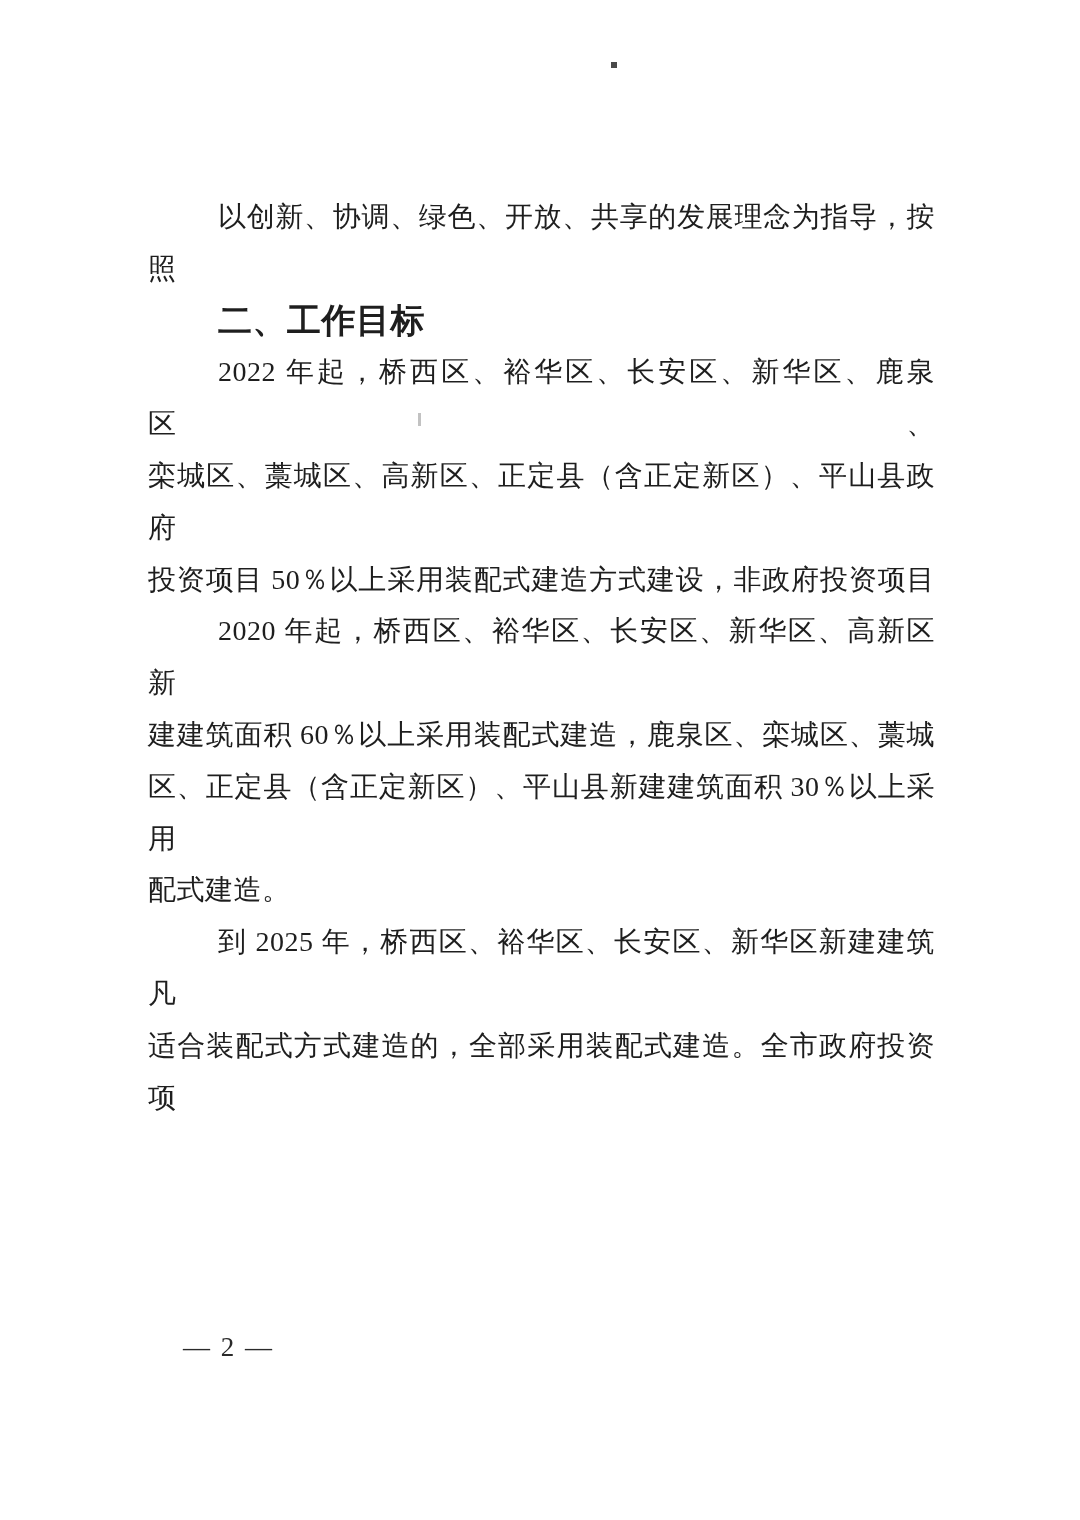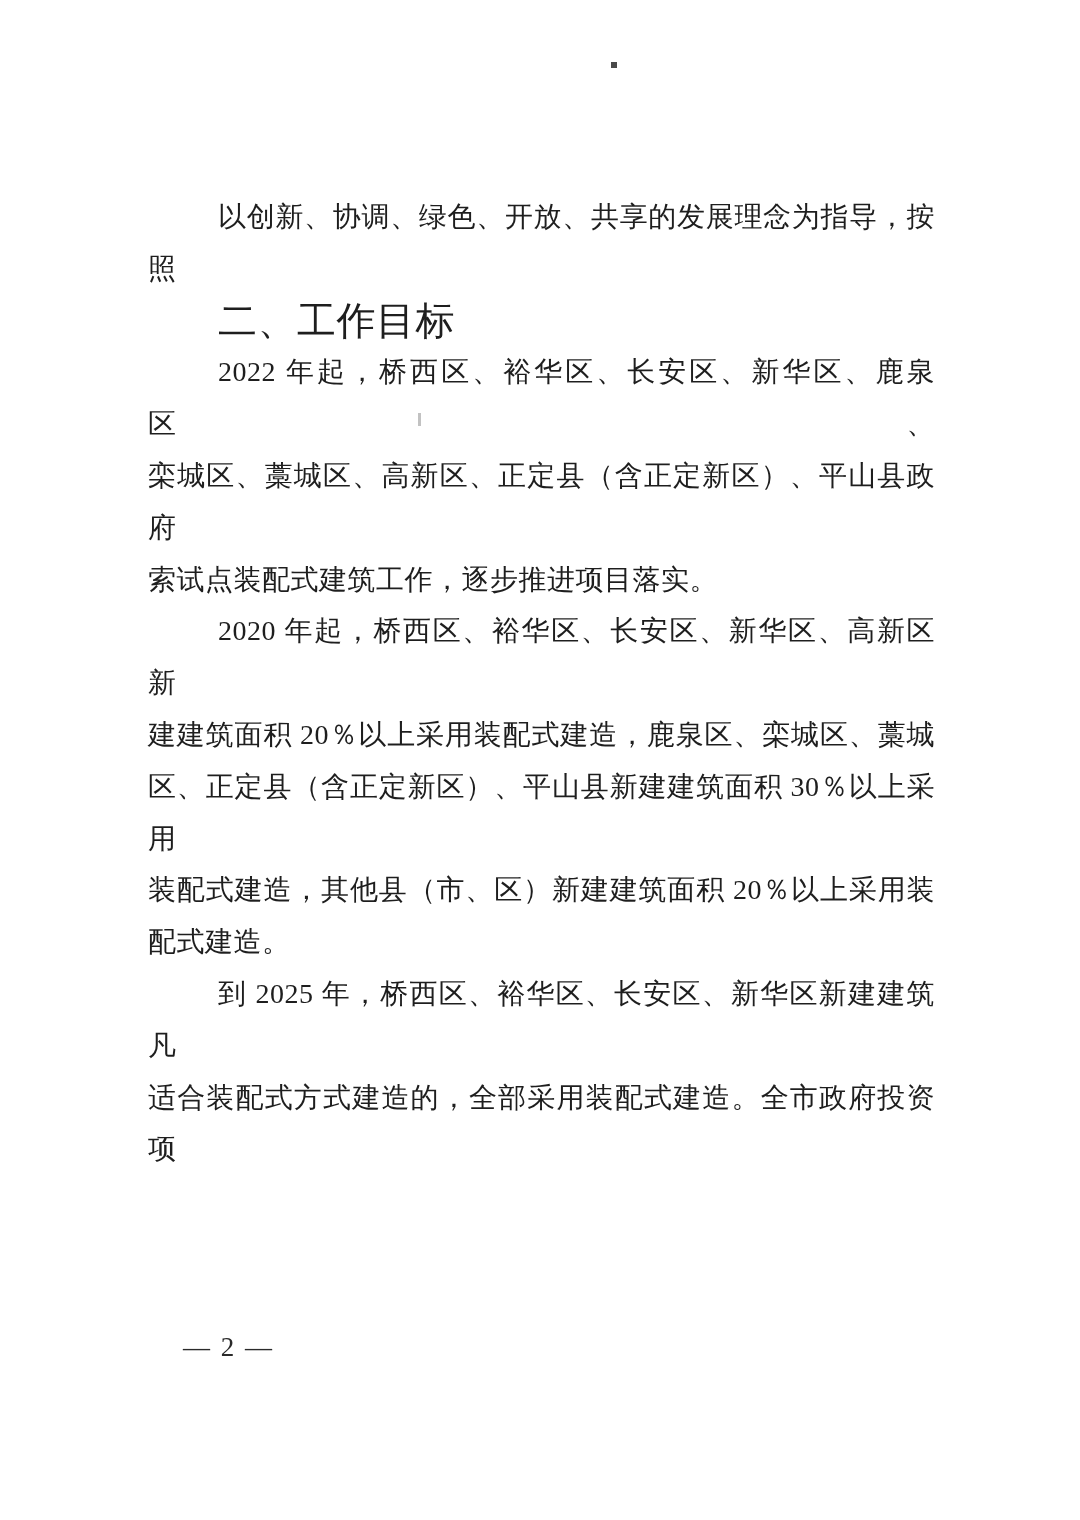--- a/index.html
+++ b/index.html
@@ -31,22 +31,22 @@
     letter-spacing: 0.5px;
   }
   .line.para-last {
     text-align-last: left;
   }
   .line.para-first {
     text-indent: 70px;
   }
   .line.heading {
     font-family: "Liberation Sans", "DejaVu Sans", sans-serif;
-    font-weight: 400;
-    font-size: 39px;
+    font-weight: 700;
+    font-size: 34px;
     text-align-last: left;
   }
   .page-footer {
     position: absolute;
     left: 183px;
     top: 1312px;
     font-size: 27px;
     letter-spacing: 2px;
     color: #2a2a2a;
   }
@@ -71,23 +71,22 @@
 <body>
 
 <div class="paper">
   <div class="speck-top"></div>
   <div class="speck-heading"></div>
   <div class="doc-body">
       <div class="line para-first">以创新、协调、绿色、开放、共享的发展理念为指导，按照</div>
       <div class="line heading para-first para-last">二、工作目标</div>
       <div class="line para-first">2022 年起，桥西区、裕华区、长安区、新华区、鹿泉区、</div>
       <div class="line">栾城区、藁城区、高新区、正定县（含正定新区）、平山县政府</div>
-      <div class="line para-last">索试点装配式建筑工作，逐步推进项目落实。</div>
+      <div class="line">投资项目 50％以上采用装配式建造方式建设，非政府投资项目</div>
       <div class="line para-first">2020 年起，桥西区、裕华区、长安区、新华区、高新区新</div>
-      <div class="line">建建筑面积 20％以上采用装配式建造，鹿泉区、栾城区、藁城</div>
+      <div class="line">建建筑面积 60％以上采用装配式建造，鹿泉区、栾城区、藁城</div>
       <div class="line">区、正定县（含正定新区）、平山县新建建筑面积 30％以上采用</div>
-      <div class="line">装配式建造，其他县（市、区）新建建筑面积 20％以上采用装</div>
       <div class="line para-last">配式建造。</div>
       <div class="line para-first">到 2025 年，桥西区、裕华区、长安区、新华区新建建筑凡</div>
       <div class="line">适合装配式方式建造的，全部采用装配式建造。全市政府投资项</div>
     </div>
   <div class="page-footer">— 2 —</div>
 </div>
 
 </body></html>

